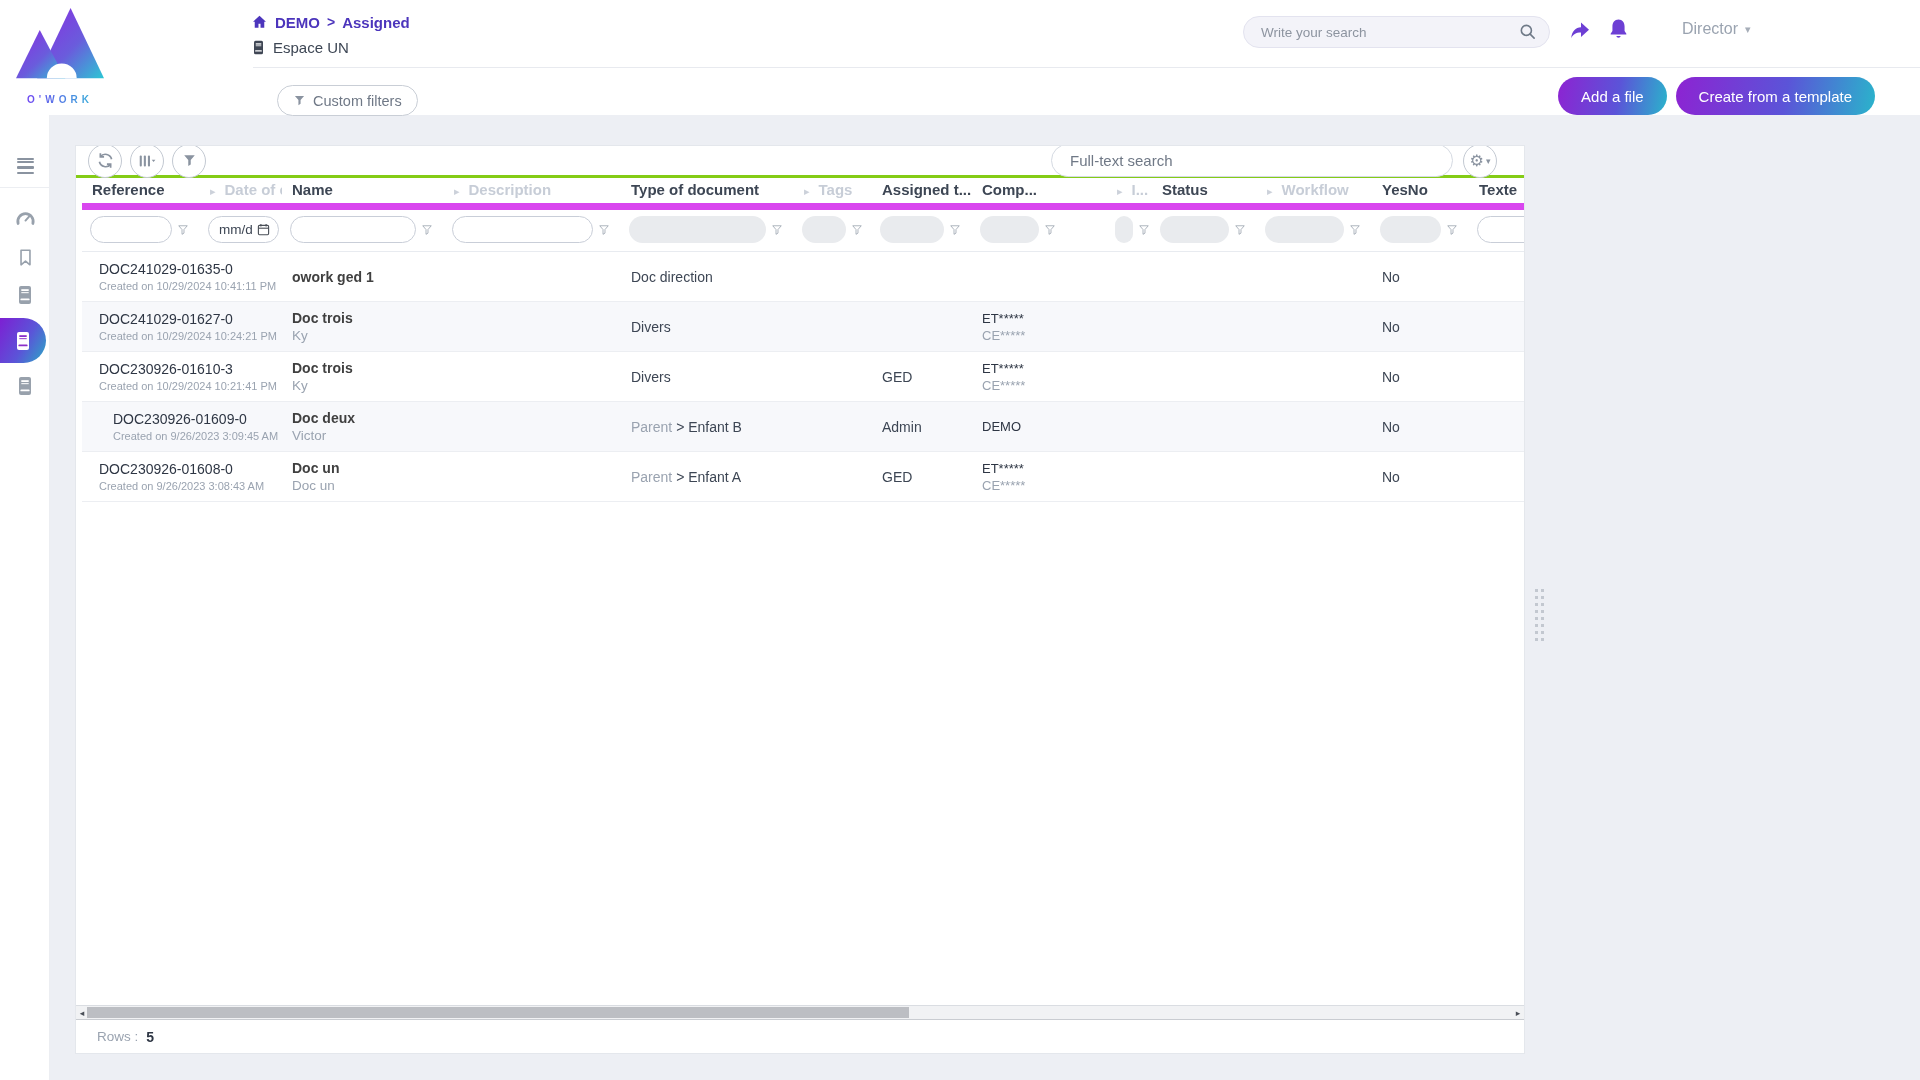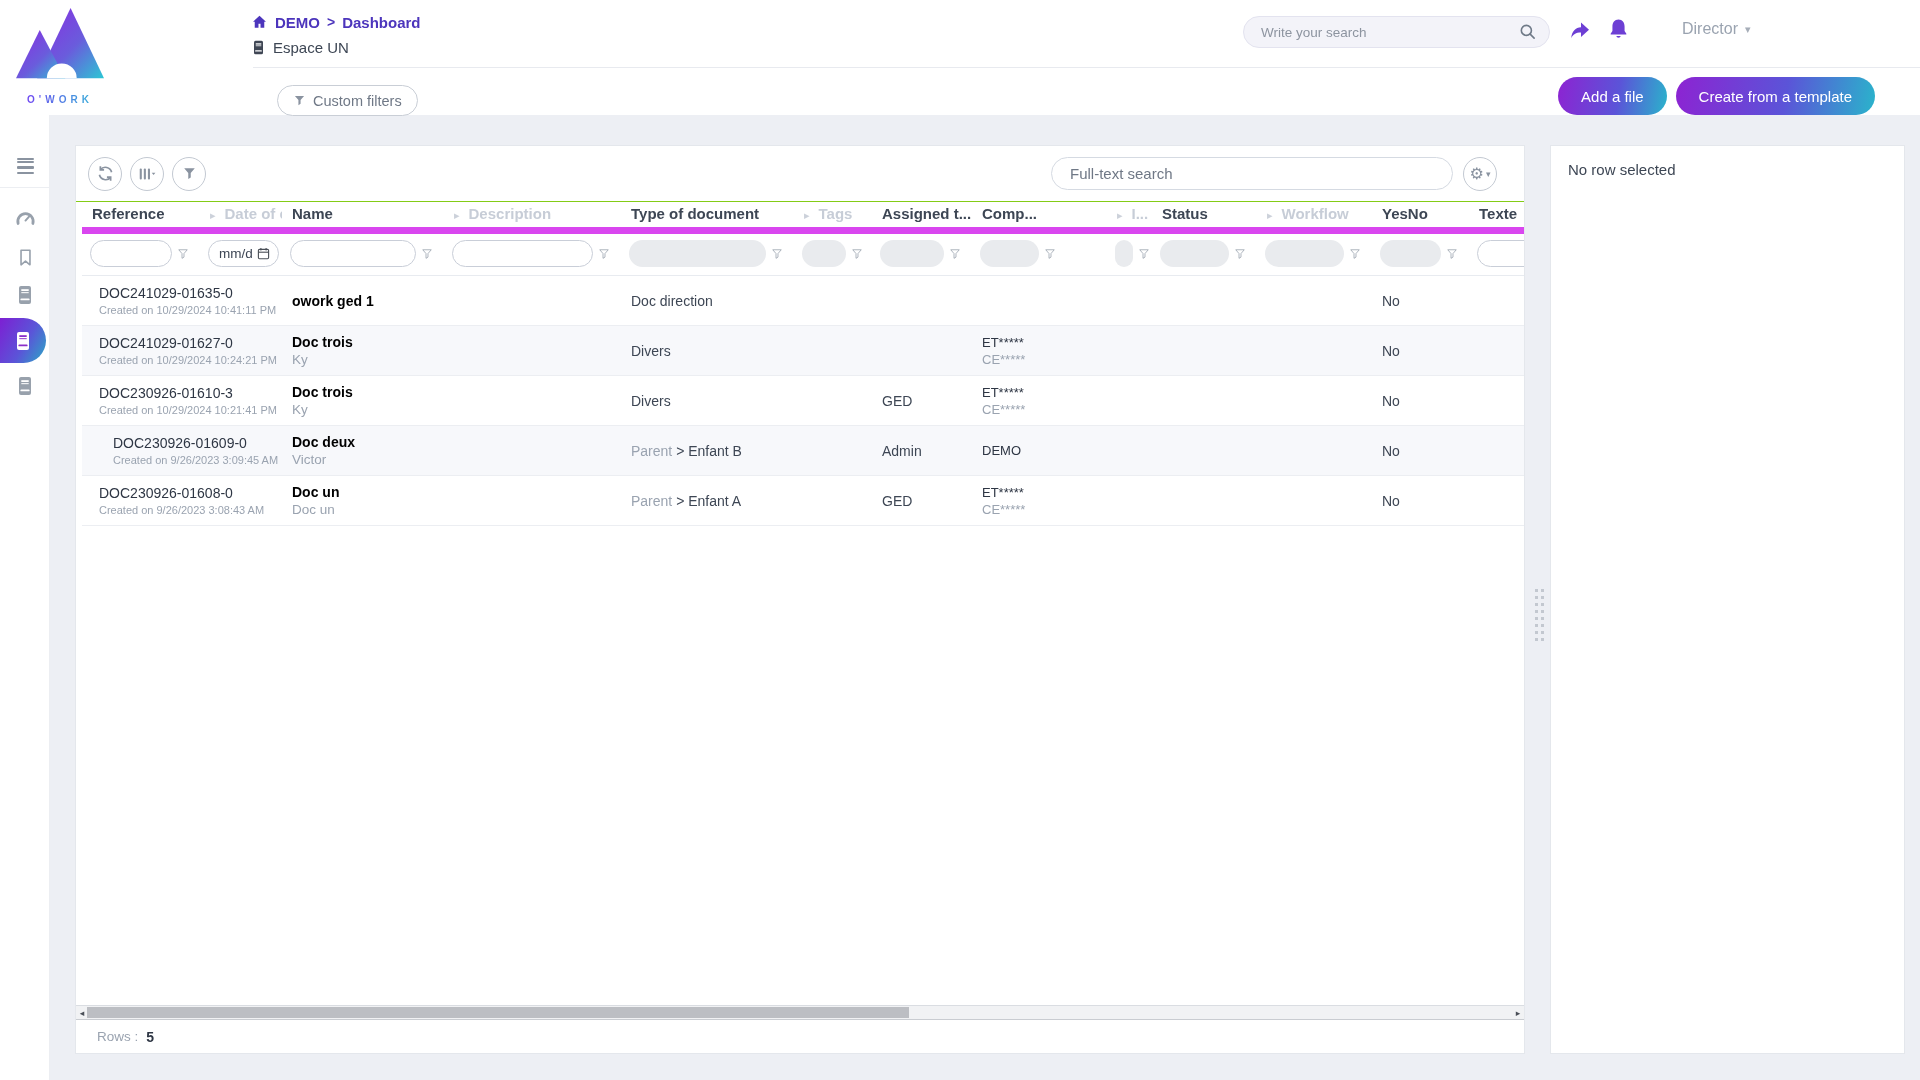--- a/index.html
+++ b/index.html
@@ -52,22 +52,22 @@
   
   .main { position:absolute; left:50px; top:115px; right:0; bottom:0; background:#edeff4; }
   .card { background:#fff; border:1px solid #e4e7ec; }
   .table-card { position:absolute; left:25px; top:30px; width:1450px; bottom:26px;
     display:flex; flex-direction:column; overflow:hidden; }
   .right-card { position:absolute; left:1500px; right:15px; top:30px; bottom:26px; padding:15px 17px; }
   .empty-text { font-size:15px; color:#3d4654; }
   .drag-dots { position:absolute; left:1484px; top:473px; cursor:col-resize; }
 
   
-  .tb { height:56px; flex:0 0 auto; display:flex; align-items:center; padding:0 12px;
-    border-bottom:1px solid #84cc16; position:relative; }
+  .tb { height:32px; flex:0 0 auto; display:flex; align-items:center; padding:0 12px;
+    border-bottom:3px solid #84cc16; position:relative; }
   .circ { width:34px; height:34px; border-radius:50%; border:1px solid #c3c9d2; background:#fff;
     display:flex; align-items:center; justify-content:center; margin-right:8px; cursor:pointer; }
   .ft-search { position:absolute; left:975px; width:402px; height:33px; border:1px solid #d5dae2;
     border-radius:17px; font-size:15px; color:#3d4654; padding:0 18px; outline:none; font-family:inherit; }
   .ft-search::placeholder { color:#6f7886; }
   .gear-btn { position:absolute; left:1387px; }
   .gear-glyph { font-family:"DejaVu Sans",sans-serif; font-size:16px; color:#8a93a0; line-height:1; }
   .mini-caret { font-family:"DejaVu Sans",sans-serif; font-size:9px; color:#8a93a0; margin-left:2px; }
 
   .chip-row { padding:13px 14px 9px; flex:0 0 auto; }
@@ -89,21 +89,21 @@
   .flt-date { display:inline-flex; align-items:center; gap:4px; height:27px; border:1px solid #c9ced8;
     border-radius:14px; padding:0 8px 0 10px; font-size:13.5px; color:#3d4654; background:#fff; }
   .fun { margin-left:5px; vertical-align:middle; cursor:pointer; }
   tbody td { height:50px; padding:2px 10px; border-bottom:1px solid #eceef2; font-size:14px;
     color:#3d4654; vertical-align:middle; white-space:nowrap; }
   tbody tr:nth-child(even) { background:#f7f8fb; }
   tbody tr { cursor:pointer; }
   .refcell { display:flex; align-items:center; gap:7px; }
   .refid { font-size:14px; color:#2e3644; }
   .created { font-size:11px; color:#9aa3b0; margin-top:3px; }
-  .nm { font-weight:bold; color:#000000; }
+  .nm { font-weight:bold; color:#404040; }
   .sub { color:#9aa3b0; font-size:13.5px; margin-top:2px; }
   .mut { color:#9aa3b0; }
   .co1 { font-size:13px; color:#2e3644; }
   .co2 { font-size:13px; color:#9aa3b0; margin-top:2px; }
 
   .spacer { flex:1 1 auto; }
   .hscroll { flex:0 0 auto; height:15px; background:#f1f2f4; border-top:1px solid #dadde2;
     border-bottom:1px solid #c9ccd1; position:relative; }
   .hs-arrow { position:absolute; top:0; width:10px; height:13px; display:flex; align-items:center;
     justify-content:center; font-family:"DejaVu Sans",sans-serif; font-size:9px; color:#4a4f57; cursor:pointer; }
@@ -132,21 +132,21 @@
     <div class="logo-text">O'WORK</div>
   </div>
 
   <div class="crumbs">
     <div class="crumb-line">
       <svg width="17" height="17" viewBox="0 0 20 20">
         <path d="M10 2.2 2.4 9 h2 v7.2 h4.4 v-4.8 h2.4 v4.8 h4.4 V9 h2 Z" fill="#4c35bc"></path>
       </svg>
       <span class="crumb-link">DEMO</span>
       <span class="crumb-sep">&gt;</span>
-      <span class="crumb-link">Dashboard</span>
+      <span class="crumb-link">Assigned</span>
     </div>
     <div class="crumb-line">
       <svg width="15" height="15" viewBox="0 0 20 20">
         <path d="M4 3 a2 2 0 0 1 2 -2 h8 a2 2 0 0 1 2 2 v14 a2 2 0 0 1 -2 2 h-8 a2 2 0 0 1 -2 -2 Z" fill="#3f4654"></path>
         <rect x="6.3" y="4.4" width="7.4" height="1.7" fill="#fff"></rect>
         <rect x="6.3" y="7.1" width="7.4" height="1.2" fill="#fff" opacity="0.85"></rect>
         <rect x="5.4" y="13.6" width="9.2" height="1.8" rx="0.9" fill="#fff"></rect>
       </svg>
       <span class="workspace-label">Espace UN</span>
     </div>
@@ -558,16 +558,13 @@
         <rect x="7" y="29" width="3" height="3"></rect>
       <rect x="1" y="36" width="3" height="3"></rect>
         <rect x="7" y="36" width="3" height="3"></rect>
       <rect x="1" y="43" width="3" height="3"></rect>
         <rect x="7" y="43" width="3" height="3"></rect>
       <rect x="1" y="50" width="3" height="3"></rect>
         <rect x="7" y="50" width="3" height="3"></rect>
     </g>
   </svg>
 
-  <div class="card right-card">
-    <div class="empty-text">No row selected</div>
-  </div>
 </div>
 
 </body></html>

